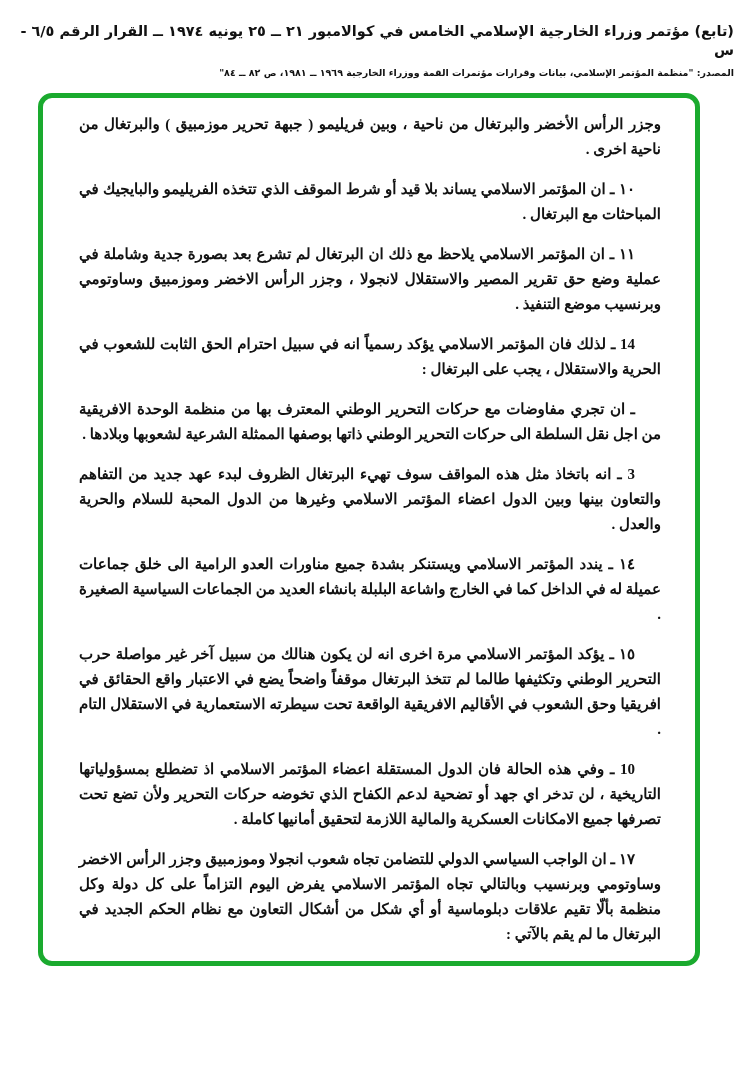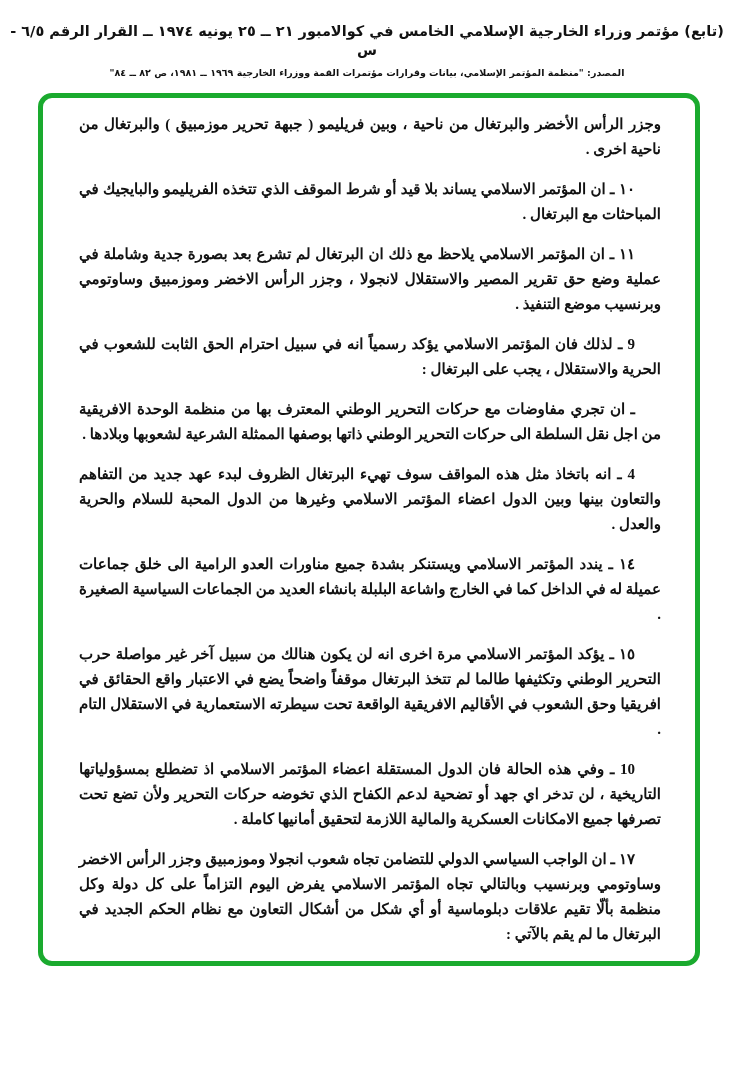--- a/index.html
+++ b/index.html
@@ -15,21 +15,20 @@
     color: #121212;
     overflow: hidden;
   }
   .page {
     width: 734px;
     height: 1069px;
     box-sizing: border-box;
   }
   .doc-header {
     direction: rtl;
-    text-align: center;
     padding-top: 22px;
   }
   .doc-header .title-line {
     font-weight: bold;
     font-size: 14.5px;
     letter-spacing: 0;
     line-height: 1.3;
   }
   .doc-header .source-line {
     font-weight: bold;
@@ -72,23 +71,23 @@
 
   <div class="doc-header">
     <div class="title-line">(تابع) مؤتمر وزراء الخارجية الإسلامي الخامس في كوالامبور ٢١ ــ ٢٥ يونيه ١٩٧٤ ــ القرار الرقم ٦/٥ - س</div>
     <div class="source-line">المصدر: "منظمة المؤتمر الإسلامي، بيانات وقرارات مؤتمرات القمة ووزراء الخارجية ١٩٦٩ ــ ١٩٨١، ص ٨٢ ــ ٨٤"</div>
   </div>
 
   <div class="content-box">
     <p class="para">وجزر الرأس الأخضر والبرتغال من ناحية ، وبين فريليمو ( جبهة تحرير موزمبيق ) والبرتغال من ناحية اخرى .</p>
     <p class="para indent">١٠ ـ ان المؤتمر الاسلامي يساند بلا قيد أو شرط الموقف الذي تتخذه الفريليمو والبايجيك في المباحثات مع البرتغال .</p>
     <p class="para indent">١١ ـ ان المؤتمر الاسلامي يلاحظ مع ذلك ان البرتغال لم تشرع بعد بصورة جدية وشاملة في عملية وضع حق تقرير المصير والاستقلال لانجولا ، وجزر الرأس الاخضر وموزمبيق وساوتومي وبرنسيب موضع التنفيذ .</p>
-    <p class="para indent">9 ـ لذلك فان المؤتمر الاسلامي يؤكد رسمياً انه في سبيل احترام الحق الثابت للشعوب في الحرية والاستقلال ، يجب على البرتغال :</p>
+    <p class="para indent">14 ـ لذلك فان المؤتمر الاسلامي يؤكد رسمياً انه في سبيل احترام الحق الثابت للشعوب في الحرية والاستقلال ، يجب على البرتغال :</p>
     <p class="para indent">ـ ان تجري مفاوضات مع حركات التحرير الوطني المعترف بها من منظمة الوحدة الافريقية من اجل نقل السلطة الى حركات التحرير الوطني ذاتها بوصفها الممثلة الشرعية لشعوبها وبلادها .</p>
-    <p class="para indent">4 ـ انه باتخاذ مثل هذه المواقف سوف تهيء البرتغال الظروف لبدء عهد جديد من التفاهم والتعاون بينها وبين الدول اعضاء المؤتمر الاسلامي وغيرها من الدول المحبة للسلام والحرية والعدل .</p>
+    <p class="para indent">3 ـ انه باتخاذ مثل هذه المواقف سوف تهيء البرتغال الظروف لبدء عهد جديد من التفاهم والتعاون بينها وبين الدول اعضاء المؤتمر الاسلامي وغيرها من الدول المحبة للسلام والحرية والعدل .</p>
     <p class="para indent">١٤ ـ يندد المؤتمر الاسلامي ويستنكر بشدة جميع مناورات العدو الرامية الى خلق جماعات عميلة له في الداخل كما في الخارج واشاعة البلبلة بانشاء العديد من الجماعات السياسية الصغيرة .</p>
     <p class="para indent">١٥ ـ يؤكد المؤتمر الاسلامي مرة اخرى انه لن يكون هنالك من سبيل آخر غير مواصلة حرب التحرير الوطني وتكثيفها طالما لم تتخذ البرتغال موقفاً واضحاً يضع في الاعتبار واقع الحقائق في افريقيا وحق الشعوب في الأقاليم الافريقية الواقعة تحت سيطرته الاستعمارية في الاستقلال التام .</p>
     <p class="para indent">10 ـ وفي هذه الحالة فان الدول المستقلة اعضاء المؤتمر الاسلامي اذ تضطلع بمسؤولياتها التاريخية ، لن تدخر اي جهد أو تضحية لدعم الكفاح الذي تخوضه حركات التحرير ولأن تضع تحت تصرفها جميع الامكانات العسكرية والمالية اللازمة لتحقيق أمانيها كاملة .</p>
     <p class="para indent">١٧ ـ ان الواجب السياسي الدولي للتضامن تجاه شعوب انجولا وموزمبيق وجزر الرأس الاخضر وساوتومي وبرنسيب وبالتالي تجاه المؤتمر الاسلامي يفرض اليوم التزاماً على كل دولة وكل منظمة بألّا تقيم علاقات دبلوماسية أو أي شكل من أشكال التعاون مع نظام الحكم الجديد في البرتغال ما لم يقم بالآتي :</p>
 
   </div>
 
 </div>
 
 </body></html>

